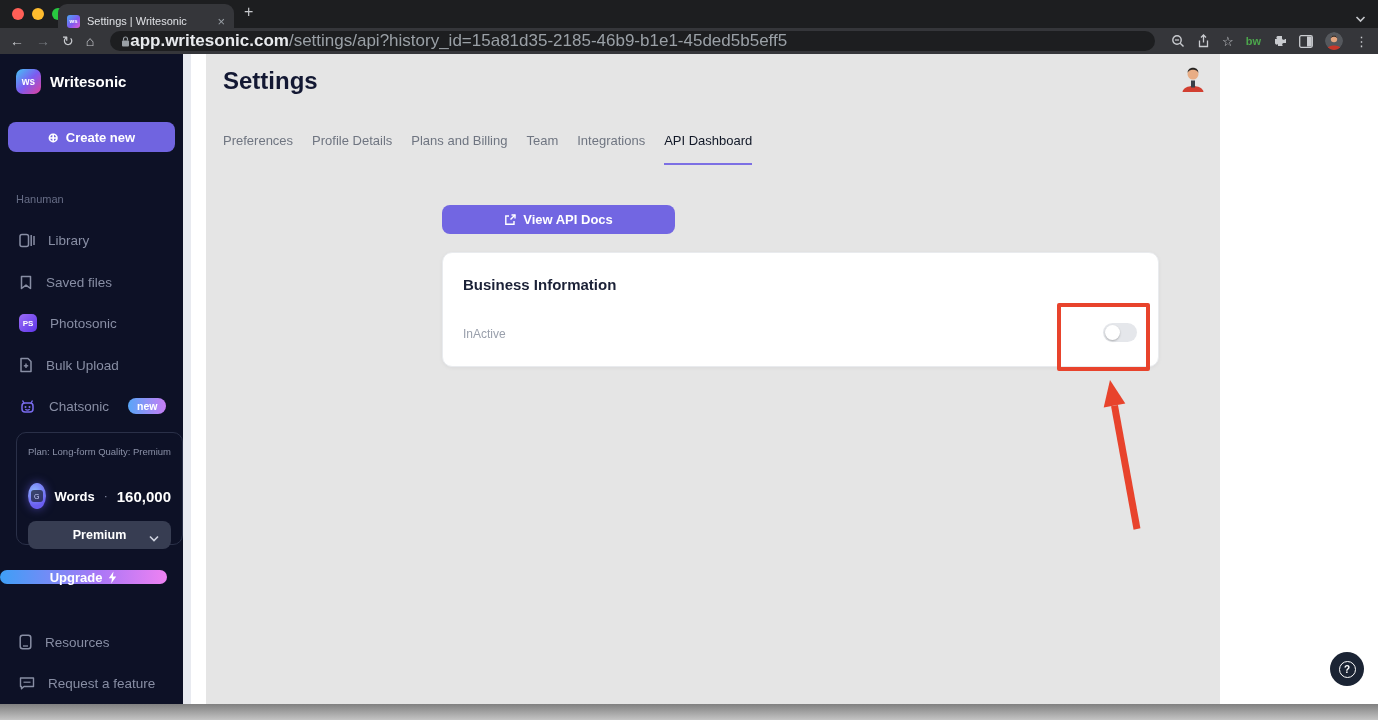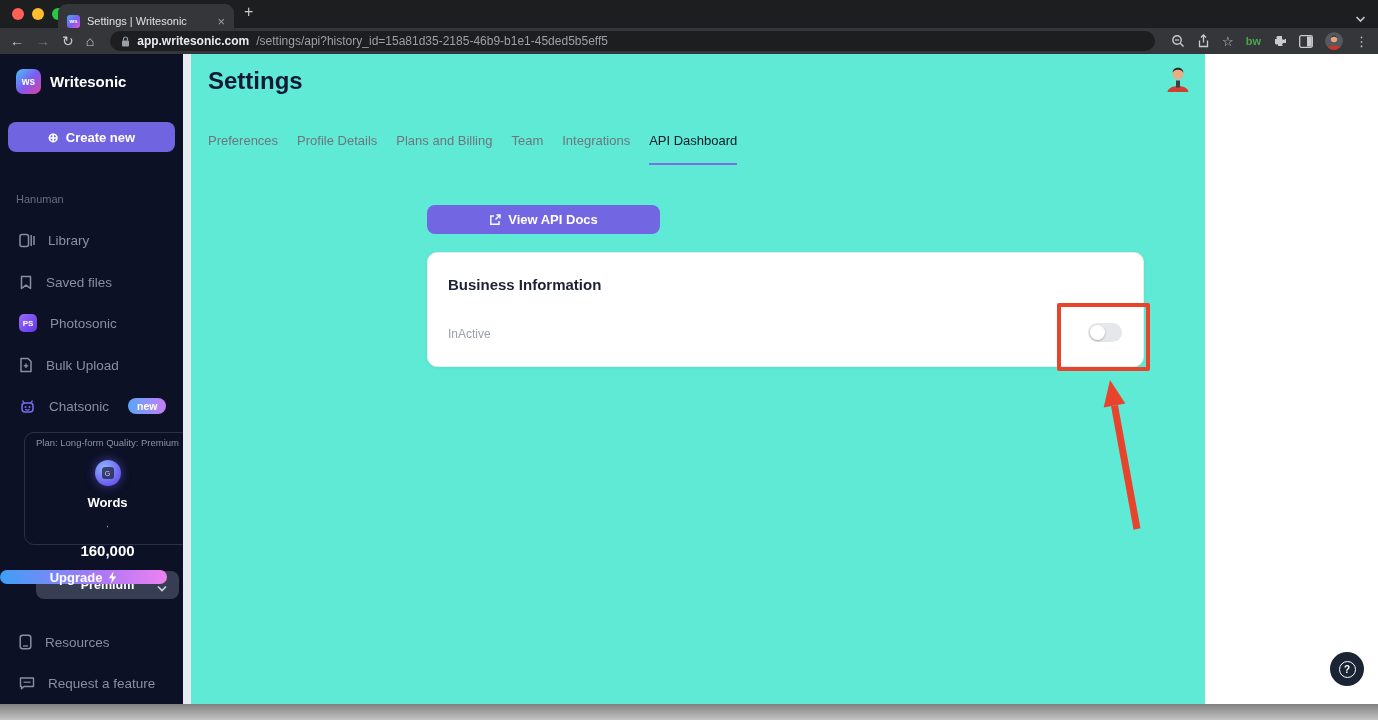--- a/index.html
+++ b/index.html
@@ -13,48 +13,48 @@
   .light.red { background:#ff5f57; } .light.yellow { background:#febc2e; } .light.green { background:#28c840; }
   .tab { position:absolute; left:58px; top:4px; width:176px; height:24px; background:#35363a; border-radius:9px 9px 0 0; display:flex; align-items:center; gap:7px; padding:17px 9px; color:#dfe1e5; font-size:11px; }
   .favicon { width:13px; height:13px; border-radius:3px; background:linear-gradient(135deg,#4aa8f5,#7f5af0 55%,#e358d6); color:#fff; font-size:6px; font-weight:bold; display:flex; align-items:center; justify-content:center; flex:0 0 auto; }
   .tab-title { white-space:nowrap; overflow:hidden; flex:1; }
   .tab-close { color:#9aa0a6; font-size:13px; line-height:1; cursor:default; }
   .newtab { position:absolute; left:244px; top:3px; color:#c6c8cc; font-size:16px; }
   .strip-chev { position:absolute; right:12px; top:9px; }
   .toolbar { position:absolute; top:28px; left:0; width:100%; height:26px; background:#35363a; display:flex; align-items:center; padding:0 10px; gap:12px; }
   .navglyph { color:#c9cbcf; font-size:14px; line-height:1; }
   .navglyph.dim { color:#74787e; }
-  .urlbar { flex:1; height:20px; margin:0 4px; background:#1d1e20; border-radius:10px; display:flex; align-items:center; gap:7px; padding:4px 11px; font-size:12px; overflow:hidden; }
+  .urlbar { flex:1; height:20px; margin:0 4px; background:#1d1e20; border-radius:10px; display:flex; align-items:center; padding:4px 11px; font-size:17px; overflow:hidden; }
   .url-domain { color:#e8eaed; font-weight:bold; white-space:nowrap; }
   .url-path { color:#9aa0a6; white-space:nowrap; }
   .chrome-right { display:flex; align-items:center; gap:12px; }
   .bw { color:#4ca64c; font-size:11px; font-weight:bold; }
   .star { color:#c9cbcf; font-size:13px; }
   .kebab { color:#c9cbcf; font-size:13px; letter-spacing:0; }
   .mini-avatar { width:18px; height:18px; border-radius:50%; overflow:hidden; background:#3b3d41; }
 
   
   .app { position:absolute; top:54px; left:0; width:1378px; height:650px; }
   .sidebar { position:absolute; left:0; top:0; width:183px; height:650px; background:#0d1126; }
   .gutter { position:absolute; left:183px; top:0; width:8px; height:650px; background:#e8eaf0; }
-  .content { position:absolute; left:191px; top:0; width:1014px; height:650px; background:#5eead4; }
+  .content { position:absolute; left:206px; top:0; width:1014px; height:650px; background:#e5e5e5; }
 
   
   .logo { position:absolute; top:15px; left:16px; display:flex; align-items:center; gap:9px; }
   .logo-badge { width:25px; height:25px; border-radius:7px; background:linear-gradient(135deg,#45c4f5,#7b5cf0 50%,#e0409c); color:#fff; font-size:10px; font-weight:bold; display:flex; align-items:center; justify-content:center; }
   .logo-name { color:#fff; font-size:15px; font-weight:bold; }
   .create-btn { position:absolute; top:68px; left:8px; width:167px; height:30px; background:#7064e0; border:none; border-radius:8px; color:#fff; font-size:13px; font-weight:bold; display:flex; align-items:center; justify-content:center; gap:7px; cursor:pointer; font-family:inherit; }
   .workspace { position:absolute; top:139px; left:16px; color:#666c85; font-size:11px; }
   .snav { position:absolute; left:0; width:183px; height:28px; display:flex; align-items:center; gap:13px; padding-left:19px; color:#888ea4; font-size:13.5px; cursor:pointer; }
   .snav svg { flex:0 0 auto; }
   .ps-badge { width:18px; height:18px; border-radius:5px; background:linear-gradient(135deg,#9a6cf5,#5f36ea); color:#fff; font-size:8px; font-weight:bold; display:flex; align-items:center; justify-content:center; }
   .new-badge { margin-left:6px; padding:2px 9px; border-radius:9px; background:linear-gradient(90deg,#58a6f8,#c77df5); color:#fff; font-size:10.5px; font-weight:bold; }
-  .plan-card { position:absolute; top:378px; left:24px; width:167px; height:113px; border:1px solid #2a3048; border-radius:10px; padding:4px 11px; }
+  .plan-card { position:absolute; top:378px; left:16px; width:167px; height:113px; border:1px solid #2a3048; border-radius:10px; padding:13px 11px; }
   .plan-row1 { display:flex; justify-content:space-between; color:#8b91a8; font-size:9.5px; }
-  .plan-row2 { display:flex; align-items:center; gap:9px; margin-top:12px;flex-direction:column; }
+  .plan-row2 { display:flex; align-items:center; gap:9px; margin-top:26px; }
   .words-icon { width:26px; height:26px; border-radius:50%; background:radial-gradient(circle at 35% 30%,#8fb4ff,#6a5df0 70%); box-shadow:0 0 10px rgba(110,100,255,.55); display:flex; align-items:center; justify-content:center; }
   .words-icon span { width:12px; height:12px; border-radius:3px; background:rgba(30,34,60,.75); color:#cdd3ff; font-size:7px; display:flex; align-items:center; justify-content:center; }
   .words-label { color:#fff; font-size:13px; font-weight:bold; }
   .words-sep { color:#8b91a8; font-size:12px; }
   .words-value { color:#fff; font-size:15px; font-weight:bold; }
   .tier-btn { position:relative; margin-top:12px; width:100%; height:28px; background:#373d52; border:none; border-radius:8px; color:#fff; font-size:12.5px; font-weight:bold; cursor:pointer; font-family:inherit; }
   .tier-chev { position:absolute; right:12px; top:10px; }
   .upgrade-btn { position:absolute; top:516px; left:0; width:167px; height:14px; border:none; border-radius:14px; background:linear-gradient(90deg,#3e9ff6,#ab77f6 60%,#ee82f2); color:#fff; font-size:13px; font-weight:bold; display:flex; align-items:center; justify-content:center; gap:6px; cursor:pointer; font-family:inherit; }
 
   

